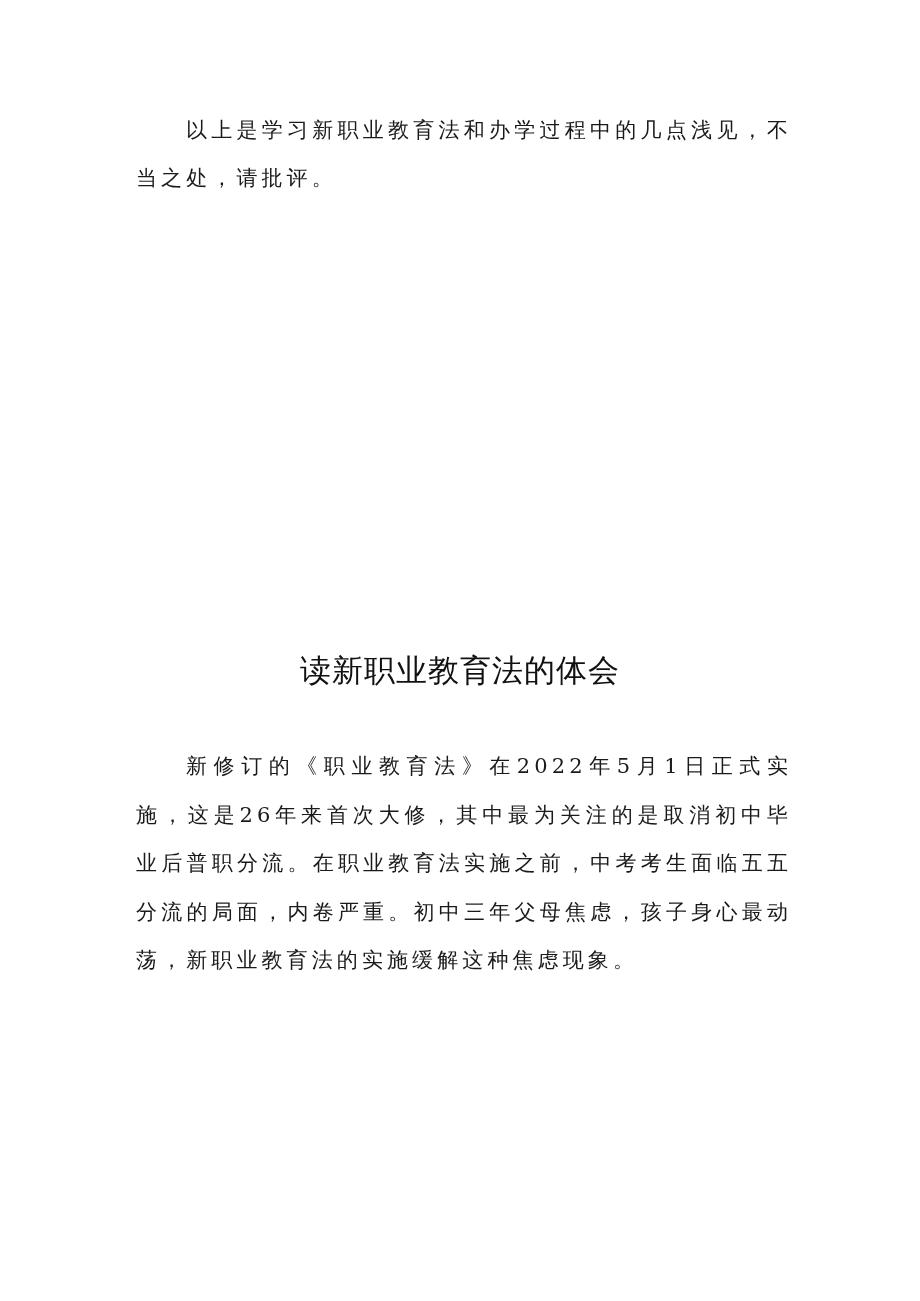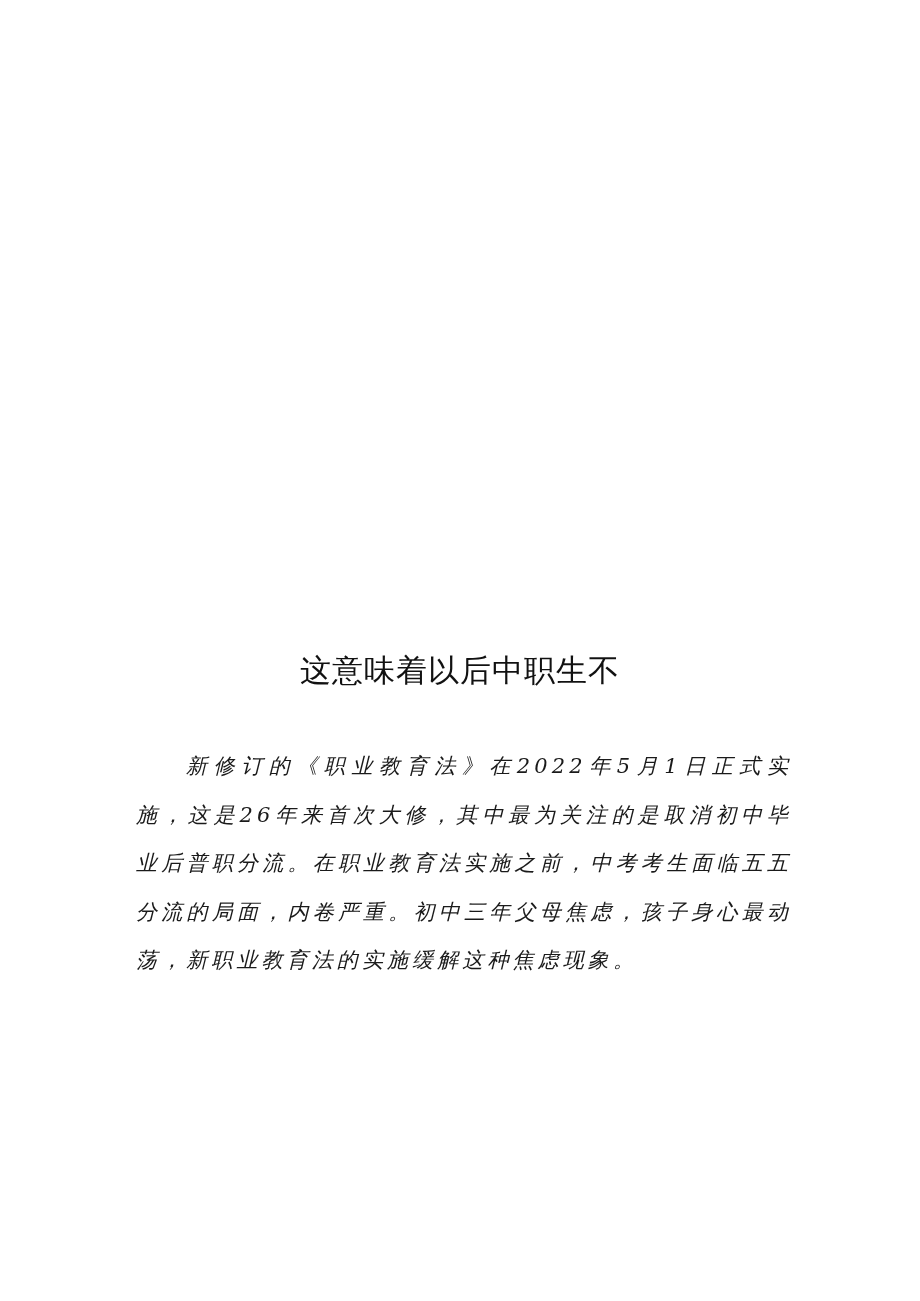--- a/index.html
+++ b/index.html
@@ -47,26 +47,26 @@
       font-weight: normal;
     }
     .page2 {
       position: absolute;
       left: 136px;
       top: 742px;
       width: 656px;
     }
     .page2 .para {
       line-height: 48.6px;
-      font-style: italic;
     }
   </style>
 </head>
 <body>
 
 <div class="page">
+  <p class="para indent">以上是学习新职业教育法和办学过程中的几点浅见，不当之处，请批评。</p>
 </div>
 
-<h1 class="title">这意味着以后中职生不</h1>
+<h1 class="title">读新职业教育法的体会</h1>
 
 <div class="page2">
   <p class="para indent">新修订的《职业教育法》在2022年5月1日正式实施，这是26年来首次大修，其中最为关注的是取消初中毕业后普职分流。在职业教育法实施之前，中考考生面临五五分流的局面，内卷严重。初中三年父母焦虑，孩子身心最动荡，新职业教育法的实施缓解这种焦虑现象。</p>
 </div>
 
 </body></html>

